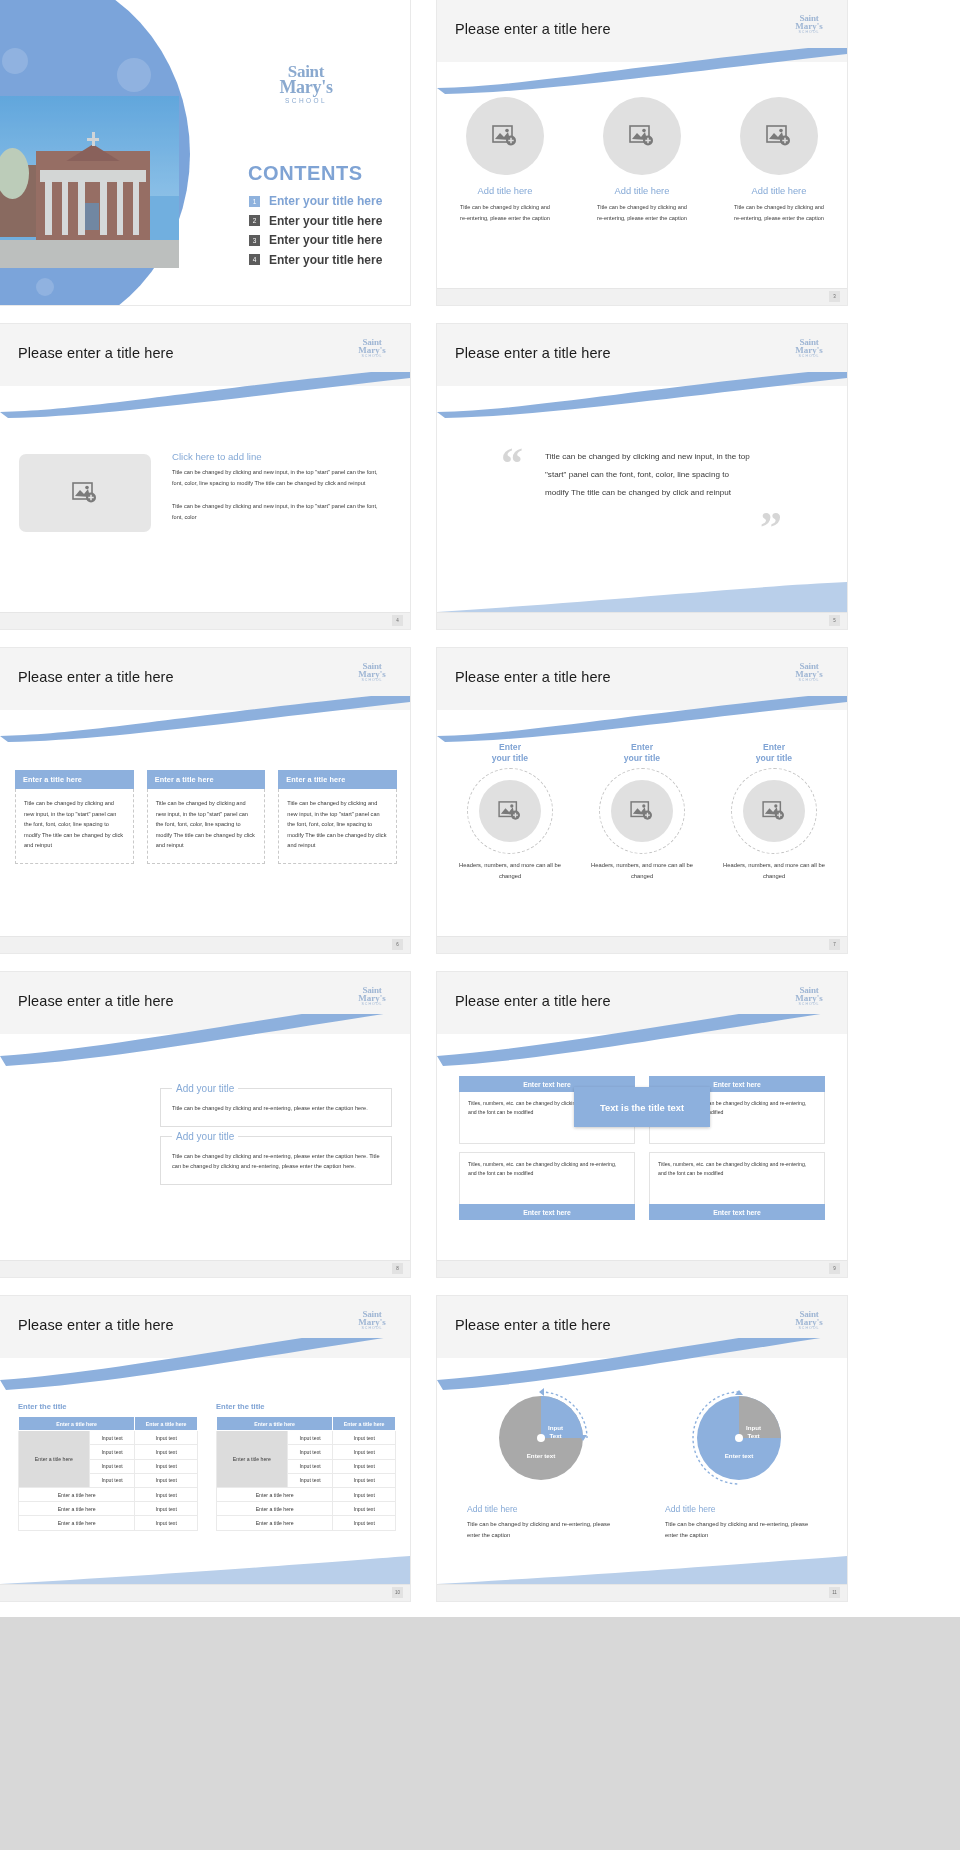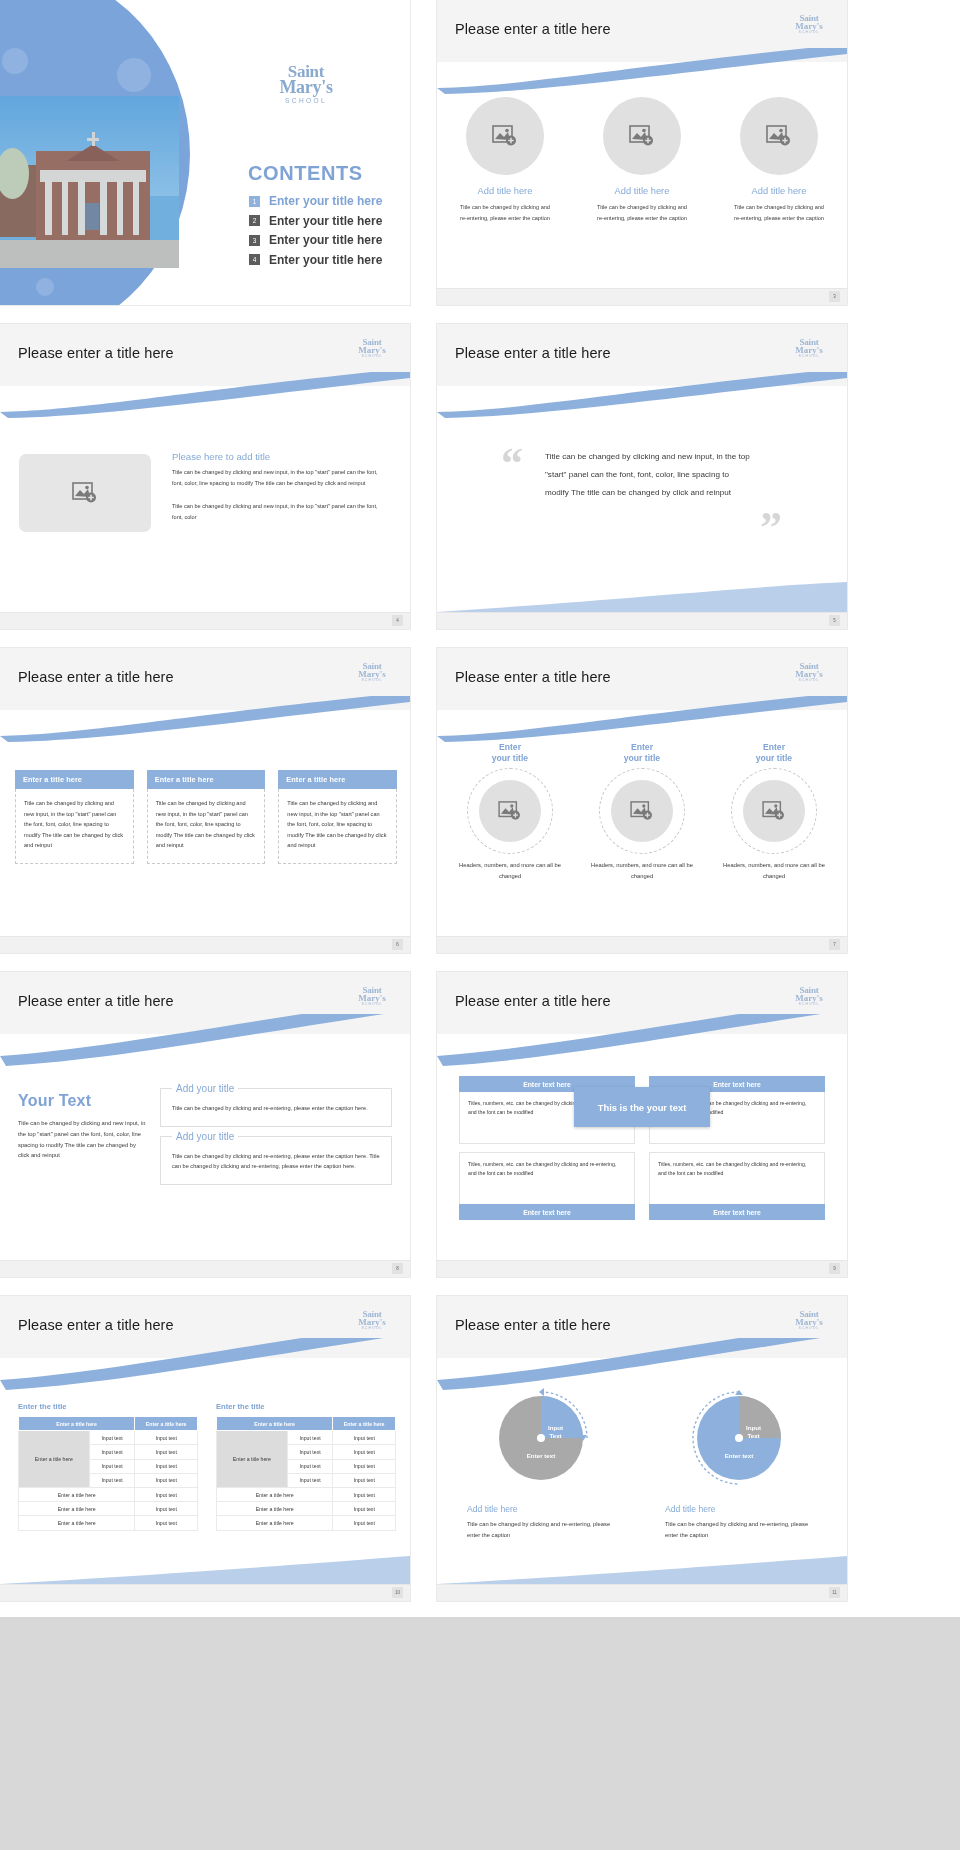--- a/index.html
+++ b/index.html
@@ -300,21 +300,21 @@
     <div class="s3-img">
       <svg width="26" height="22" viewBox="0 0 26 22">
           <rect x="1" y="1" width="19" height="16" fill="none" stroke="#7a7a7a" stroke-width="1.6"></rect>
           <path d="M3 14 L8 8 L12 12 L16 7 L18 15 Z" fill="#7a7a7a"></path>
           <circle cx="15" cy="5.5" r="1.8" fill="#7a7a7a"></circle>
           <circle cx="19" cy="15.5" r="5" fill="#7a7a7a"></circle>
           <path d="M19 12.8v5.4M16.3 15.5h5.4" stroke="#e6e6e6" stroke-width="1.5"></path>
         </svg>
     </div>
     <div class="s3-txt">
-      <div class="s3-h">Please here to add title</div>
+      <div class="s3-h">Click here to add line</div>
       <div class="s3-p">Title can be changed by clicking and new input, in the top "start" panel can the font, font, color, line spacing to modify The title can be changed by click and reinput</div>
       <div class="s3-p2">Title can be changed by clicking and new input, in the top "start" panel can the font, font, color</div>
     </div>
 
     <div class="footbar"></div>
     <div class="pagenum">4</div>
   </div>
 
   <div class="slide">
     <div class="hdr"></div>
@@ -452,24 +452,20 @@
       <div class="l1">Saint</div>
       <div class="l2">Mary's</div>
       <div class="l3">SCHOOL</div>
     </div>
     <div class="swoosh" style="top:42px;height:52px;">
       <svg width="410" height="52" viewBox="0 0 410 52">
           <path d="M0 42 C 110 34 250 6 410 -16 L410 -4 C 250 20 110 46 6 52 Z" fill="#8db0dd"></path>
         </svg>
     </div>
 
-    <div class="s7-left">
-      <div class="s7-h">Your Text</div>
-      <div class="s7-p">Title can be changed by clicking and new input, in the top "start" panel can the font, font, color, line spacing to modify The title can be changed by click and reinput</div>
-    </div>
     <div class="s7-right">
       <div class="s7-box">
         <div class="s7-box-h">Add your title</div>
         <div class="s7-box-p">Title can be changed by clicking and re-entering, please enter the caption here.</div>
       </div>
       <div class="s7-box">
         <div class="s7-box-h">Add your title</div>
         <div class="s7-box-p">Title can be changed by clicking and re-entering, please enter the caption here. Title can be changed by clicking and re-entering, please enter the caption here.</div>
       </div>
     </div>
@@ -507,21 +503,21 @@
         <div class="quad-cell">
           <div class="qb-low">Titles, numbers, etc. can be changed by clicking and re-entering, and the font can be modified</div>
           <div class="qh">Enter text here</div>
         </div>
         <div class="quad-cell">
           <div class="qb-low">Titles, numbers, etc. can be changed by clicking and re-entering, and the font can be modified</div>
           <div class="qh">Enter text here</div>
         </div>
       </div>
     </div>
-    <div class="quad-center">This is the your text</div>
+    <div class="quad-center">Text is the title text</div>
 
     <div class="footbar"></div>
     <div class="pagenum">9</div>
   </div>
 
   <div class="slide">
     <div class="hdr"></div>
     <div class="hdr-title">Please enter a title here</div>
     <div class="logo-sm">
       <div class="l1">Saint</div>

